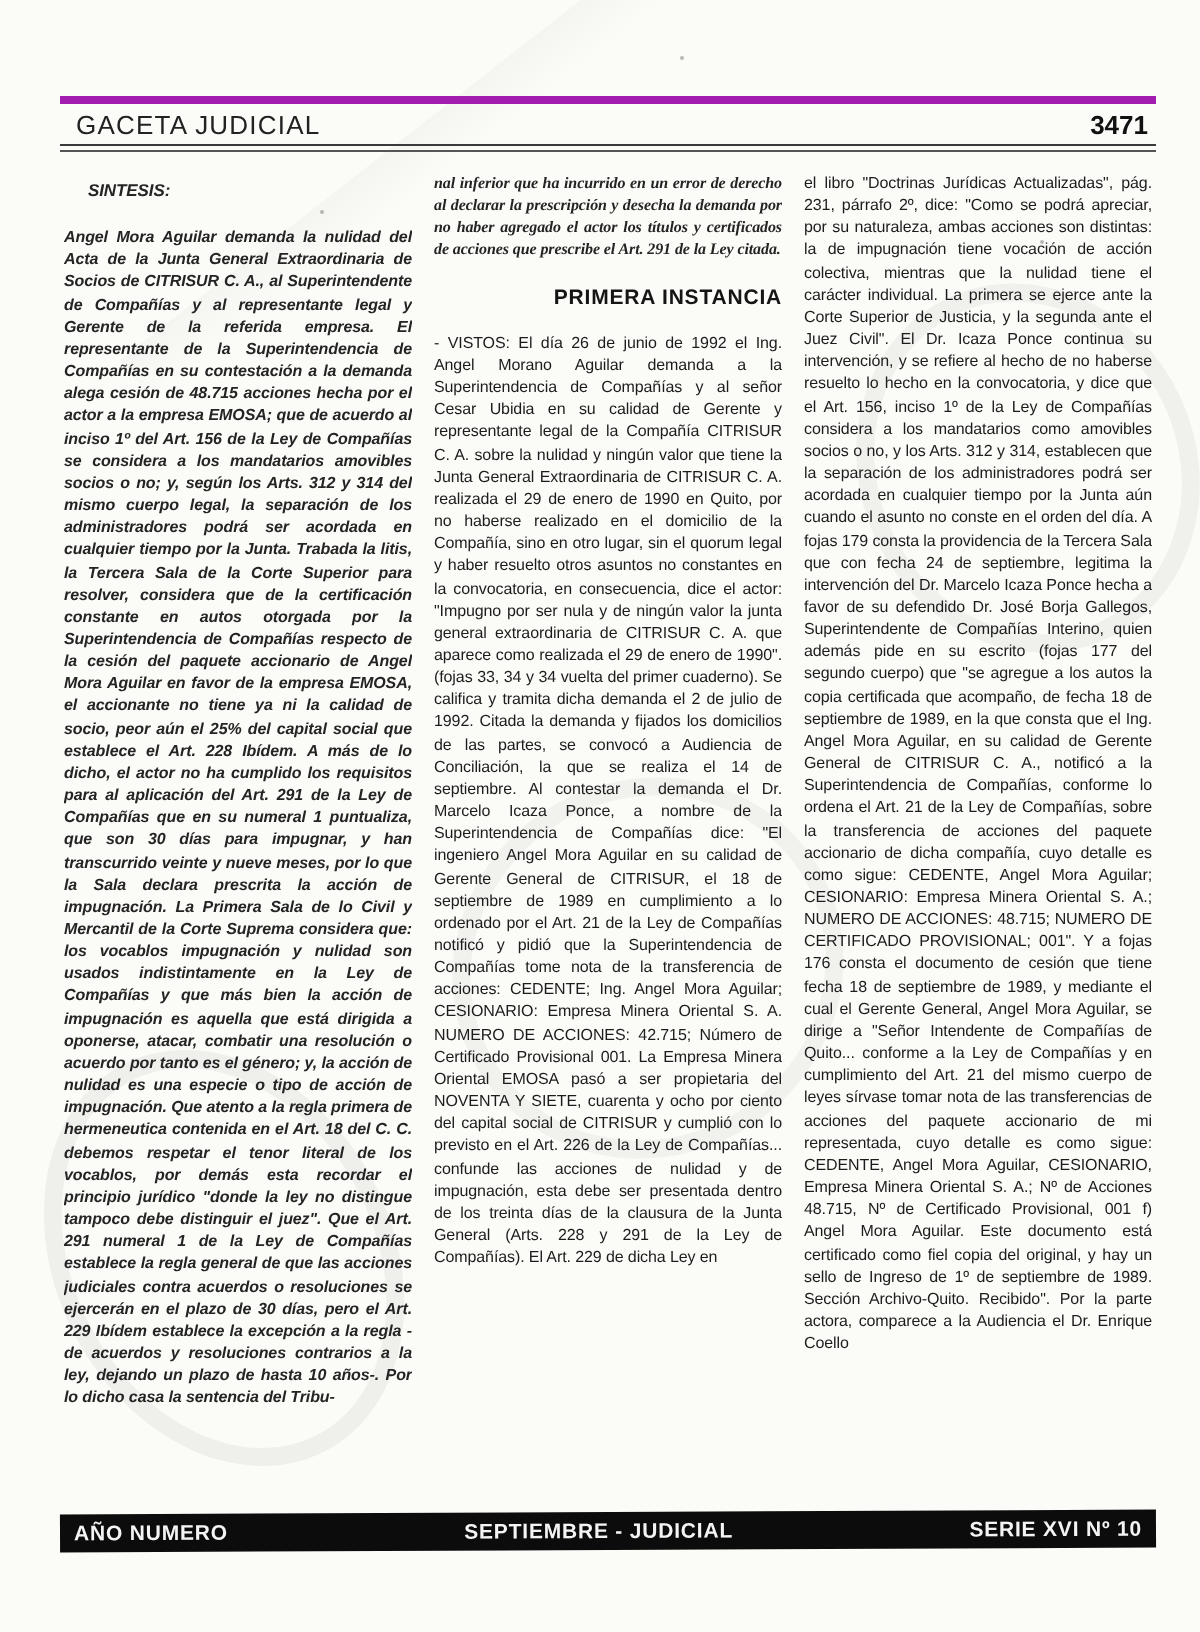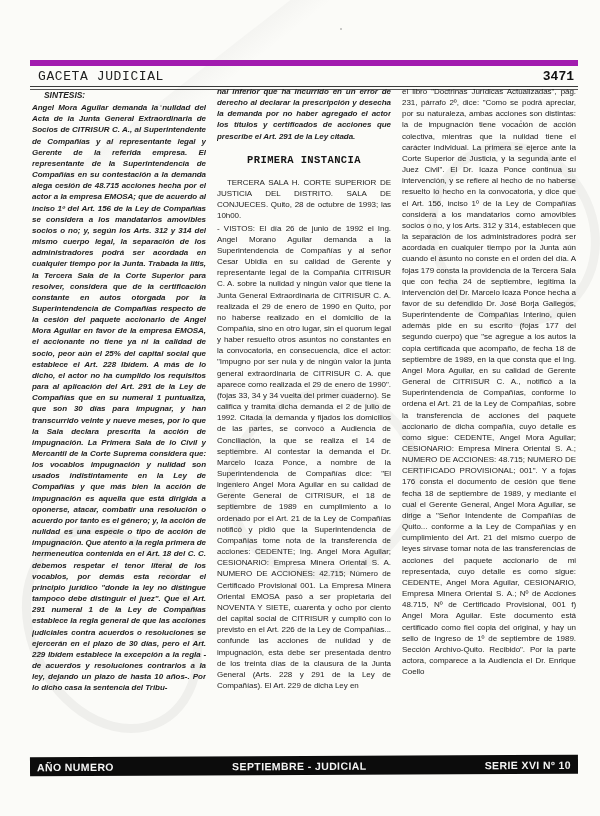--- a/index.html
+++ b/index.html
@@ -9,23 +9,22 @@
     font-family:"Liberation Sans","DejaVu Sans",sans-serif;
     color:#1c1c1c;
     position:relative;
     overflow:hidden;
     -webkit-font-smoothing:antialiased;
   }
   .page{position:absolute;inset:0;}
 
   
   .header{
-    position:absolute;left:30px;right:22px;top:60px;
-    border-top:6px solid #a21caf;
-    font-family:Liberation Mono, monospace;
+    position:absolute;left:30px;right:22px;top:48px;
+    border-top:4px solid #a21caf;
   }
   .header-row{
     display:flex;justify-content:space-between;align-items:baseline;
     padding:3px 4px 2px 8px;
   }
   .header-title{font-size:13px;letter-spacing:.6px;color:#222;font-weight:400;}
   .header-page{font-size:13px;font-weight:700;color:#111;}
   .header-rule1{border-top:1.5px solid #3a3a3a;}
   .header-rule2{border-top:1px solid #555;margin-top:1.5px;}
 
@@ -35,29 +34,29 @@
     display:flex;gap:11px;overflow:hidden;
   }
   .col{
     flex:1 1 0;overflow:hidden;
     font-size:8px;line-height:11.15px;letter-spacing:-0.05px;
     text-align:justify;
   }
   .sintesis{font-style:italic;font-weight:700;color:#242424;}
   .sintesis-heading{
     font-weight:700;
-    text-indent:12px;margin:4px 0 1px 0;font-size:8.5px;
+    text-indent:12px;margin:4px 0 12px 0;font-size:8.5px;
   }
   .para{margin:0 0 1px 0;text-indent:10px;}
   .para.noindent{text-indent:0;}
   .section-heading{
-    text-align:center;font-weight:700;font-size:10.5px;
-    letter-spacing:.4px;margin:13px 0 11px 0;font-style:normal;color:#151515;font-family:Liberation Mono, monospace;
+    text-align:right;font-weight:700;font-size:10.5px;
+    letter-spacing:.4px;margin:13px 0 11px 0;font-style:normal;color:#151515;
   }
-  .cont-italic{font-style:italic;font-weight:700;color:#242424;text-indent:0;}
+  .cont-italic{font-style:italic;font-weight:700;color:#242424;text-indent:0;font-family:Liberation Serif, serif;}
 
   
   .footer{
     position:absolute;left:30px;right:22px;top:756px;height:19px;
     background:#0c0c0c;color:#f4f4f4;
     display:flex;justify-content:space-between;align-items:center;
     padding:0 7px;box-sizing:border-box;
     font-size:10.5px;font-weight:700;letter-spacing:.4px;
     transform:rotate(-0.25deg);
   }
@@ -106,21 +105,20 @@
   <div class="columns">
 
     <div class="col sintesis">
       <div class="sintesis-heading">SINTESIS:</div>
       <div class="para noindent">Angel Mora Aguilar demanda la nulidad del Acta de la Junta General Extraordinaria de Socios de CITRISUR C. A., al Superintendente de Compañías y al representante legal y Gerente de la referida empresa. El representante de la Superintendencia de Compañías en su contestación a la demanda alega cesión de 48.715 acciones hecha por el actor a la empresa EMOSA; que de acuerdo al inciso 1º del Art. 156 de la Ley de Compañías se considera a los mandatarios amovibles socios o no; y, según los Arts. 312 y 314 del mismo cuerpo legal, la separación de los administradores podrá ser acordada en cualquier tiempo por la Junta. Trabada la litis, la Tercera Sala de la Corte Superior para resolver, considera que de la certificación constante en autos otorgada por la Superintendencia de Compañías respecto de la cesión del paquete accionario de Angel Mora Aguilar en favor de la empresa EMOSA, el accionante no tiene ya ni la calidad de socio, peor aún el 25% del capital social que establece el Art. 228 Ibídem. A más de lo dicho, el actor no ha cumplido los requisitos para al aplicación del Art. 291 de la Ley de Compañías que en su numeral 1 puntualiza, que son 30 días para impugnar, y han transcurrido veinte y nueve meses, por lo que la Sala declara prescrita la acción de impugnación. La Primera Sala de lo Civil y Mercantil de la Corte Suprema considera que: los vocablos impugnación y nulidad son usados indistintamente en la Ley de Compañías y que más bien la acción de impugnación es aquella que está dirigida a oponerse, atacar, combatir una resolución o acuerdo por tanto es el género; y, la acción de nulidad es una especie o tipo de acción de impugnación. Que atento a la regla primera de hermeneutica contenida en el Art. 18 del C. C. debemos respetar el tenor literal de los vocablos, por demás esta recordar el principio jurídico "donde la ley no distingue tampoco debe distinguir el juez". Que el Art. 291 numeral 1 de la Ley de Compañías establece la regla general de que las acciones judiciales contra acuerdos o resoluciones se ejercerán en el plazo de 30 días, pero el Art. 229 Ibídem establece la excepción a la regla -de acuerdos y resoluciones contrarios a la ley, dejando un plazo de hasta 10 años-. Por lo dicho casa la sentencia del Tribu-</div>
     </div>
 
     <div class="col">
       <div class="para cont-italic">nal inferior que ha incurrido en un error de derecho al declarar la prescripción y desecha la demanda por no haber agregado el actor los títulos y certificados de acciones que prescribe el Art. 291 de la Ley citada.</div>
       <div class="section-heading">PRIMERA INSTANCIA</div>
-      <div class="para">TERCERA SALA H. CORTE SUPERIOR DE JUSTICIA DEL DISTRITO. SALA DE CONJUECES. Quito, 28 de octubre de 1993; las 10h00.</div>
       <div class="para noindent">- VISTOS: El día 26 de junio de 1992 el Ing. Angel Morano Aguilar demanda a la Superintendencia de Compañías y al señor Cesar Ubidia en su calidad de Gerente y representante legal de la Compañía CITRISUR C. A. sobre la nulidad y ningún valor que tiene la Junta General Extraordinaria de CITRISUR C. A. realizada el 29 de enero de 1990 en Quito, por no haberse realizado en el domicilio de la Compañía, sino en otro lugar, sin el quorum legal y haber resuelto otros asuntos no constantes en la convocatoria, en consecuencia, dice el actor: "Impugno por ser nula y de ningún valor la junta general extraordinaria de CITRISUR C. A. que aparece como realizada el 29 de enero de 1990". (fojas 33, 34 y 34 vuelta del primer cuaderno). Se califica y tramita dicha demanda el 2 de julio de 1992. Citada la demanda y fijados los domicilios de las partes, se convocó a Audiencia de Conciliación, la que se realiza el 14 de septiembre. Al contestar la demanda el Dr. Marcelo Icaza Ponce, a nombre de la Superintendencia de Compañías dice: "El ingeniero Angel Mora Aguilar en su calidad de Gerente General de CITRISUR, el 18 de septiembre de 1989 en cumplimiento a lo ordenado por el Art. 21 de la Ley de Compañías notificó y pidió que la Superintendencia de Compañías tome nota de la transferencia de acciones: CEDENTE; Ing. Angel Mora Aguilar; CESIONARIO: Empresa Minera Oriental S. A. NUMERO DE ACCIONES: 42.715; Número de Certificado Provisional 001. La Empresa Minera Oriental EMOSA pasó a ser propietaria del NOVENTA Y SIETE, cuarenta y ocho por ciento del capital social de CITRISUR y cumplió con lo previsto en el Art. 226 de la Ley de Compañías... confunde las acciones de nulidad y de impugnación, esta debe ser presentada dentro de los treinta días de la clausura de la Junta General (Arts. 228 y 291 de la Ley de Compañías). El Art. 229 de dicha Ley en</div>
     </div>
 
     <div class="col">
       <div class="para noindent">el libro "Doctrinas Jurídicas Actualizadas", pág. 231, párrafo 2º, dice: "Como se podrá apreciar, por su naturaleza, ambas acciones son distintas: la de impugnación tiene vocación de acción colectiva, mientras que la nulidad tiene el carácter individual. La primera se ejerce ante la Corte Superior de Justicia, y la segunda ante el Juez Civil". El Dr. Icaza Ponce continua su intervención, y se refiere al hecho de no haberse resuelto lo hecho en la convocatoria, y dice que el Art. 156, inciso 1º de la Ley de Compañías considera a los mandatarios como amovibles socios o no, y los Arts. 312 y 314, establecen que la separación de los administradores podrá ser acordada en cualquier tiempo por la Junta aún cuando el asunto no conste en el orden del día. A fojas 179 consta la providencia de la Tercera Sala que con fecha 24 de septiembre, legitima la intervención del Dr. Marcelo Icaza Ponce hecha a favor de su defendido Dr. José Borja Gallegos, Superintendente de Compañías Interino, quien además pide en su escrito (fojas 177 del segundo cuerpo) que "se agregue a los autos la copia certificada que acompaño, de fecha 18 de septiembre de 1989, en la que consta que el Ing. Angel Mora Aguilar, en su calidad de Gerente General de CITRISUR C. A., notificó a la Superintendencia de Compañías, conforme lo ordena el Art. 21 de la Ley de Compañías, sobre la transferencia de acciones del paquete accionario de dicha compañía, cuyo detalle es como sigue: CEDENTE, Angel Mora Aguilar; CESIONARIO: Empresa Minera Oriental S. A.; NUMERO DE ACCIONES: 48.715; NUMERO DE CERTIFICADO PROVISIONAL; 001". Y a fojas 176 consta el documento de cesión que tiene fecha 18 de septiembre de 1989, y mediante el cual el Gerente General, Angel Mora Aguilar, se dirige a "Señor Intendente de Compañías de Quito... conforme a la Ley de Compañías y en cumplimiento del Art. 21 del mismo cuerpo de leyes sírvase tomar nota de las transferencias de acciones del paquete accionario de mi representada, cuyo detalle es como sigue: CEDENTE, Angel Mora Aguilar, CESIONARIO, Empresa Minera Oriental S. A.; Nº de Acciones 48.715, Nº de Certificado Provisional, 001 f) Angel Mora Aguilar. Este documento está certificado como fiel copia del original, y hay un sello de Ingreso de 1º de septiembre de 1989. Sección Archivo-Quito. Recibido". Por la parte actora, comparece a la Audiencia el Dr. Enrique Coello</div>
     </div>
 
   </div>
 
   <div class="footer">

